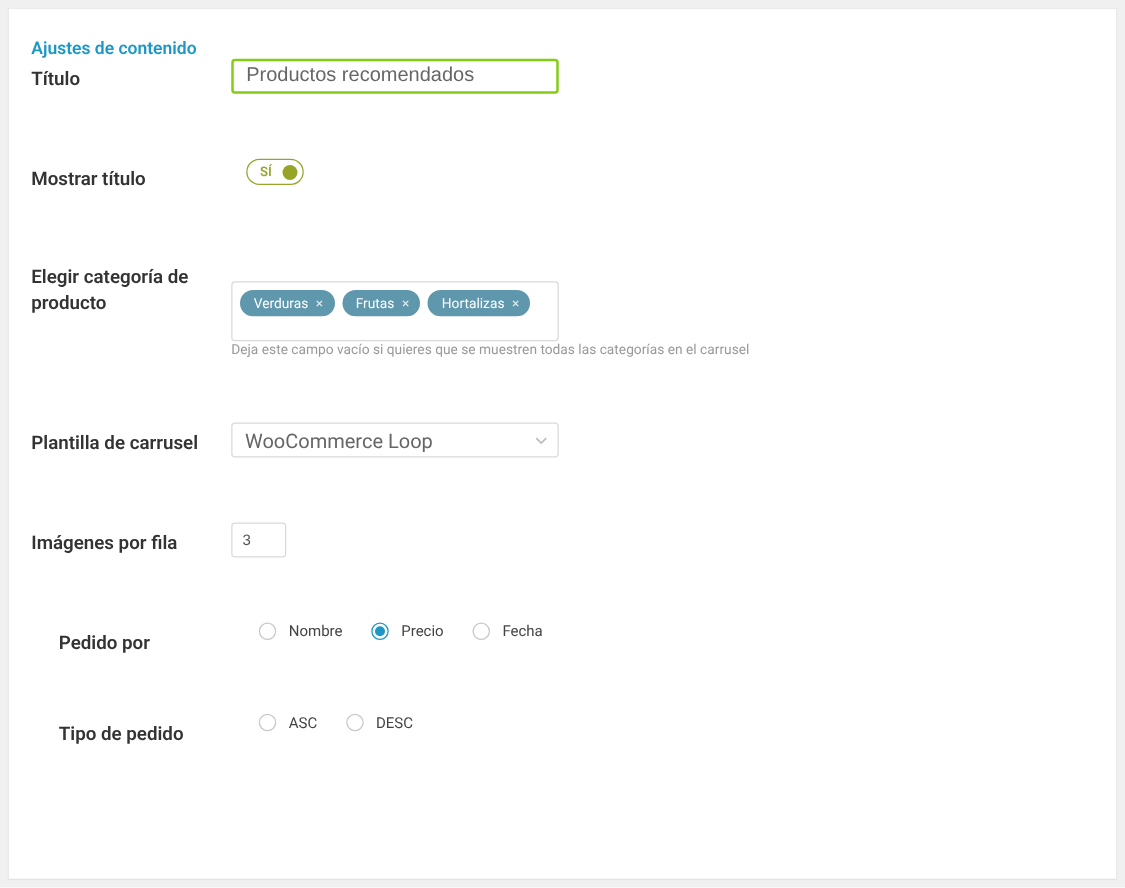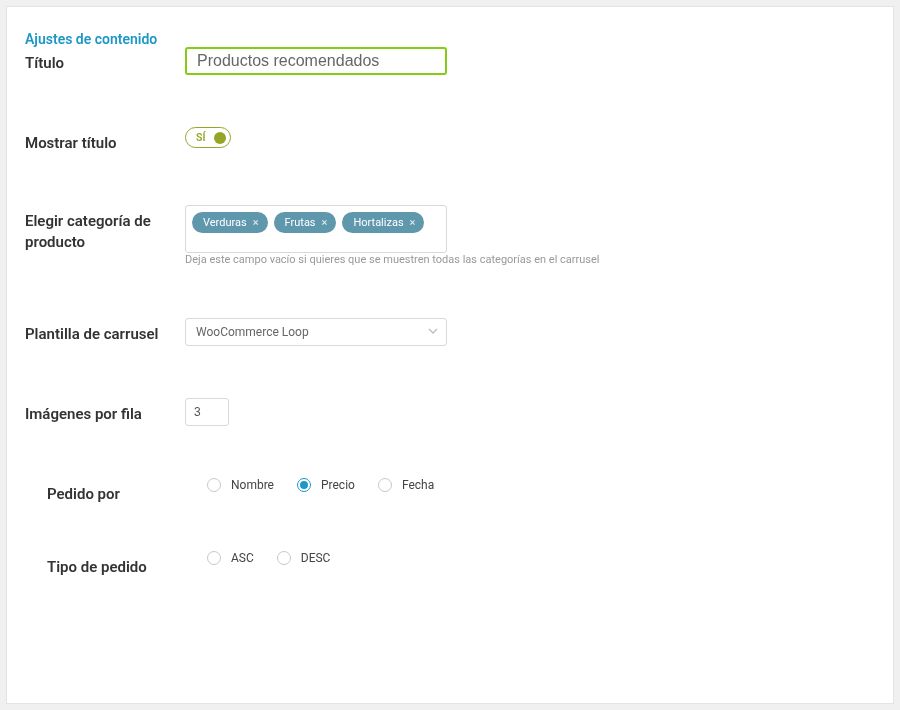--- a/index.html
+++ b/index.html
@@ -59,20 +59,21 @@
     }
     .toggle {
       display: inline-flex;
       align-items: center;
       gap: 9px;
       border: 1px solid #96a528;
       border-radius: 15px;
       padding: 3px 4px 3px 10px;
       background: #fff;
       cursor: pointer;
+      margin-left: 12px;
     }
     .toggle-label {
       font-size: 10.5px;
       color: #96a528;
       font-weight: 600;
     }
     .toggle-knob {
       width: 12px;
       height: 12px;
       background: #96a528;
@@ -82,20 +83,21 @@
       width: 262px;
       min-height: 48px;
       border: 1px solid #d9d9d9;
       border-radius: 3px;
       padding: 6px 6px;
       display: flex;
       flex-wrap: wrap;
       gap: 6px;
       align-items: flex-start;
       align-content: flex-start;
+      margin-top: 20px;
     }
     .tag {
       display: inline-flex;
       align-items: center;
       gap: 6px;
       background: #5f97ad;
       color: #fff;
       font-size: 11px;
       border-radius: 13px;
       padding: 4px 9px 4px 11px;
@@ -108,21 +110,21 @@
     .hint {
       font-size: 11px;
       color: #999;
     }
     .select {
       width: 262px;
       height: 28px;
       border: 1px solid #d9d9d9;
       border-radius: 3px;
       padding: 0 20px 0 10px;
-      font-size: 12px;
+      font-size: 16px;
       color: #666;
       background: #fff;
       display: flex;
       align-items: center;
       position: relative;
       cursor: pointer;
     }
     .select .chev {
       position: absolute;
       right: 8px;

